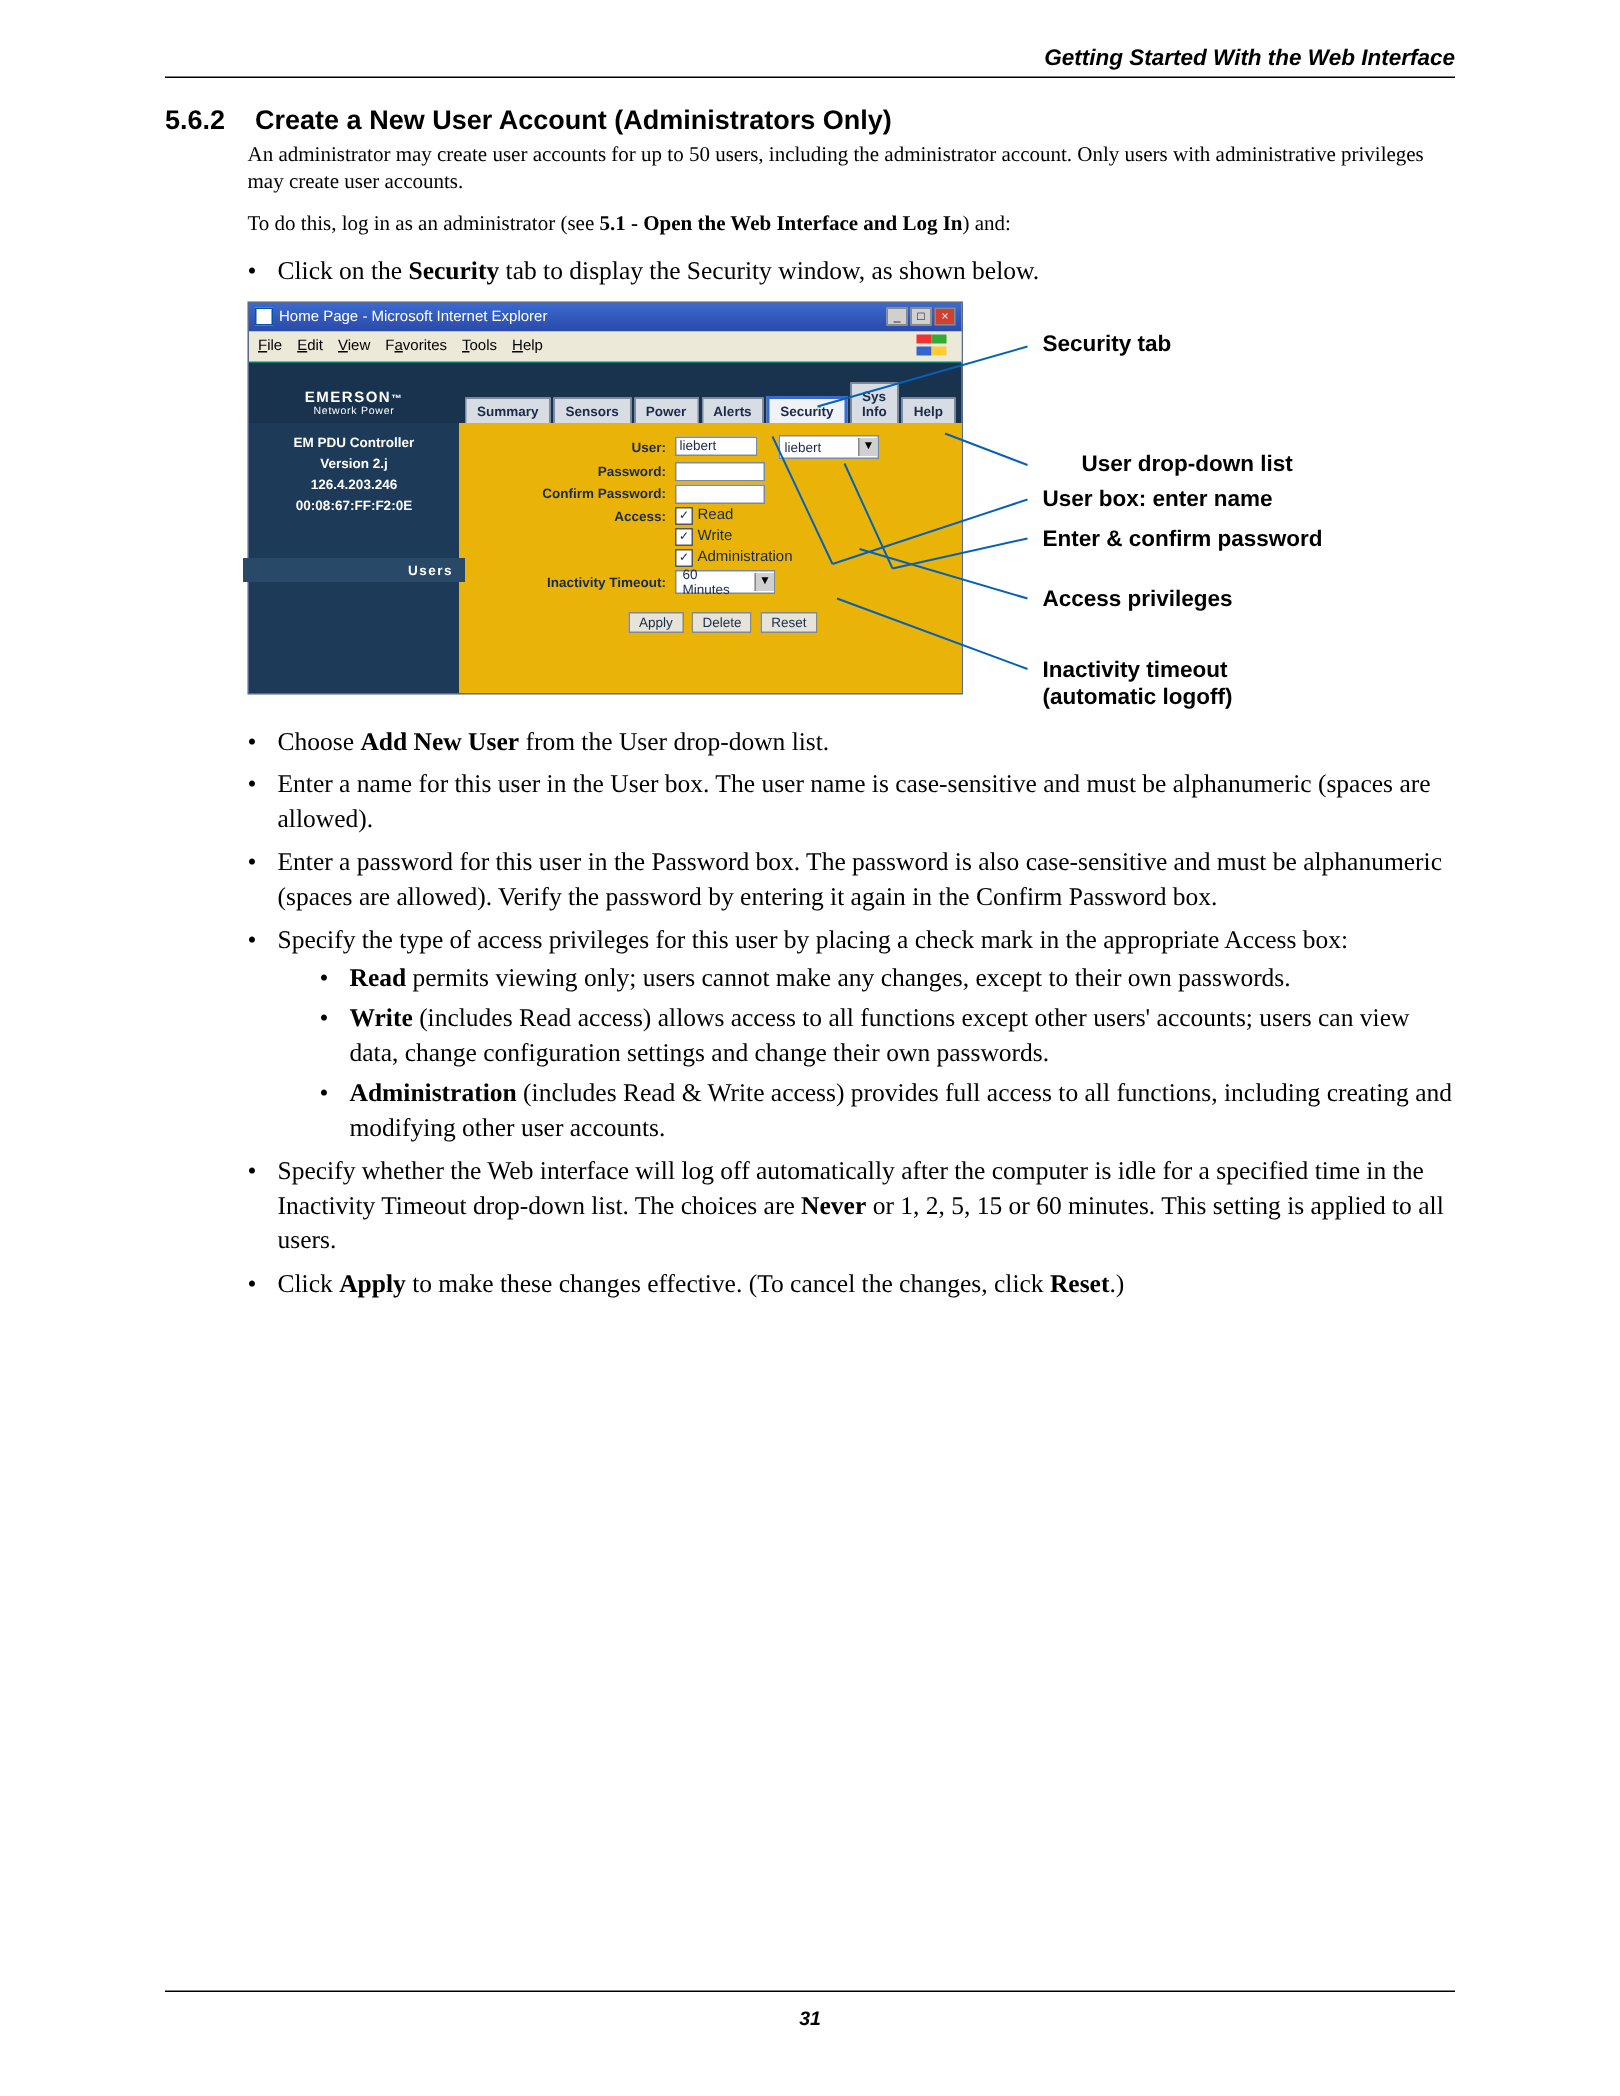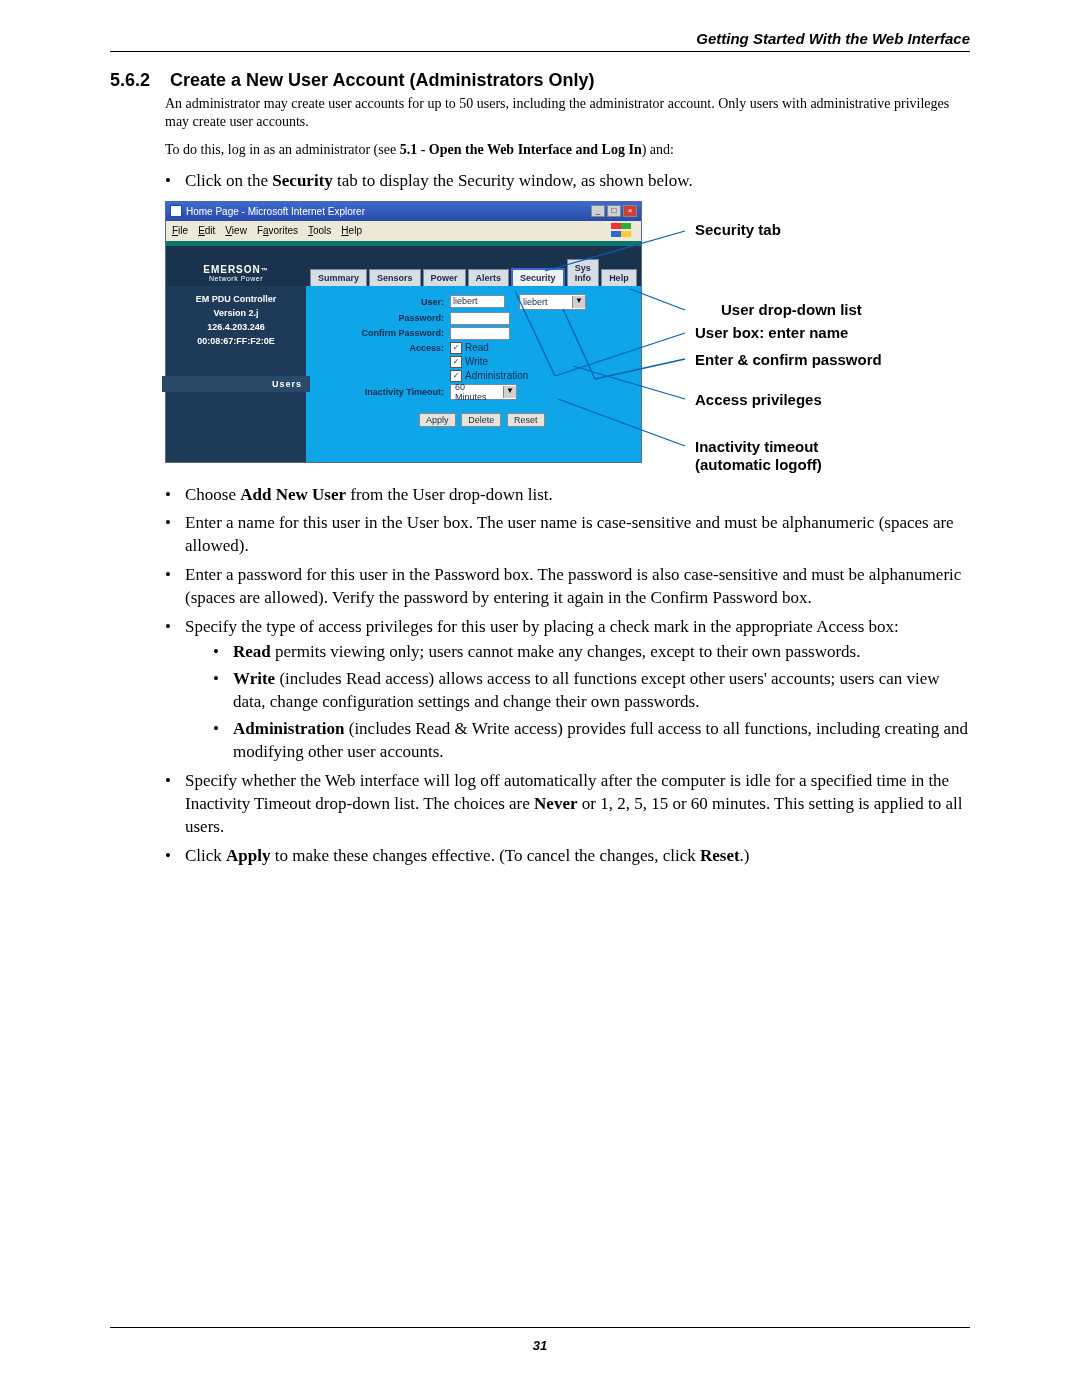--- a/index.html
+++ b/index.html
@@ -87,21 +87,21 @@
     font-size: 10px;
   }
   .titlebar .tico { width:10px;height:10px;background:#fff;border:1px solid #05a;margin-right:4px; }
   .titlebar .controls { margin-left:auto; display:flex; gap:2px; }
   .titlebar .controls span { width:12px;height:10px;background:#d0d0d0;border:1px solid #888;display:inline-block;text-align:center;line-height:9px;font-size:8px;color:#000; }
   .menubar {
     background:#ece9d8;
     display:flex;
     gap:10px;
     padding:2px 6px;
-    border-bottom:5px solid #0f766e;
+    border-bottom:1px solid #0f766e;
     align-items:center;
   }
   .menubar span.u { text-decoration: underline; }
   .menubar .winflag { margin-left:auto; width:24px; height:16px; display:flex; flex-wrap:wrap; }
   .winflag div { width:10px;height:6px; }
   .banner {
     background:#19324d;
     color:#fff;
     display:flex;
     align-items:flex-end;
@@ -118,21 +118,21 @@
   .tab {
     background:#d8dde4;
     border:1px solid #7a8aa0;
     border-bottom:none;
     font-size:9px; font-weight:bold; color:#1a2a4a;
     padding:3px 7px;
     margin-right:2px;
   }
   .tab.active { background:#f0f2f5; border:2px solid #3a6ad0; border-bottom:none; }
   .body {
-    flex:1; display:flex; background:#0ea5e9;
+    flex:1; display:flex; background:#eab308;
   }
   .side {
     width:140px; background:#1d3a58; color:#fff; font-size:9px;
     text-align:center; padding-top:6px;
     display:flex; flex-direction:column; align-items:center;
   }
   .side .line { margin:2px 0; font-weight:bold; }
   .side .users { margin-top:28px; width:100%; background:#284a68; padding:3px 8px 3px 0; text-align:right; font-weight:bold; letter-spacing:1px; }
   .formarea { flex:1; padding:6px 8px; color:#1a2a4a; }
   .formrow { display:flex; align-items:center; margin:2px 0; }

